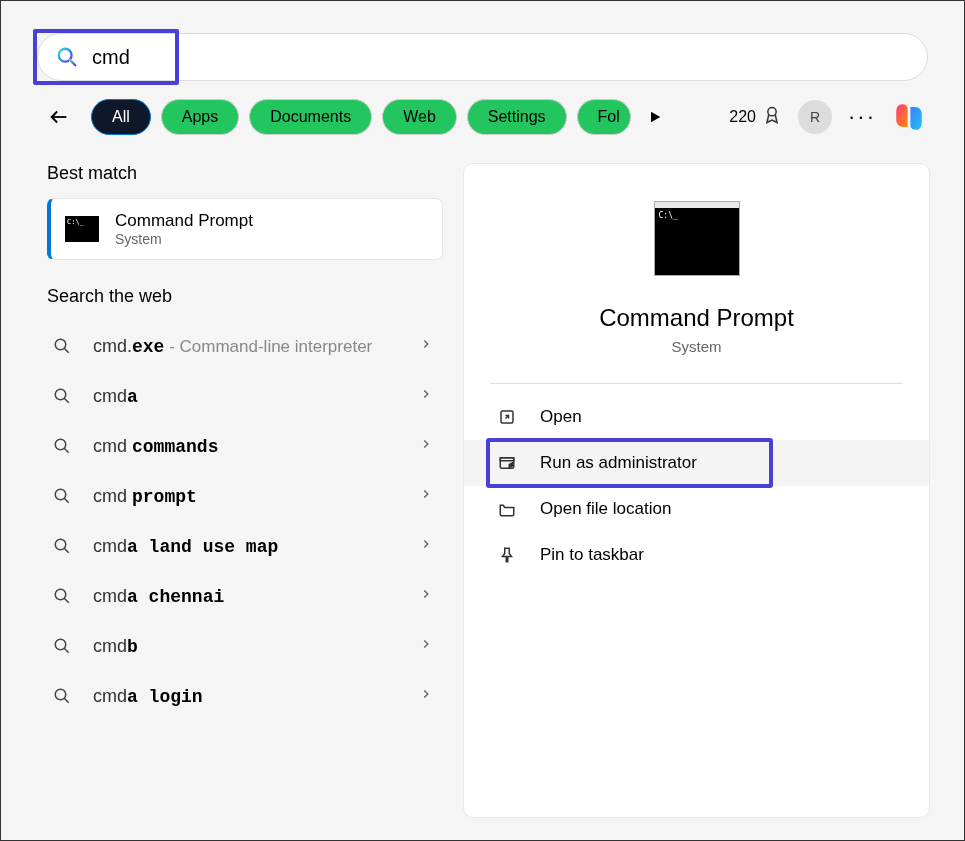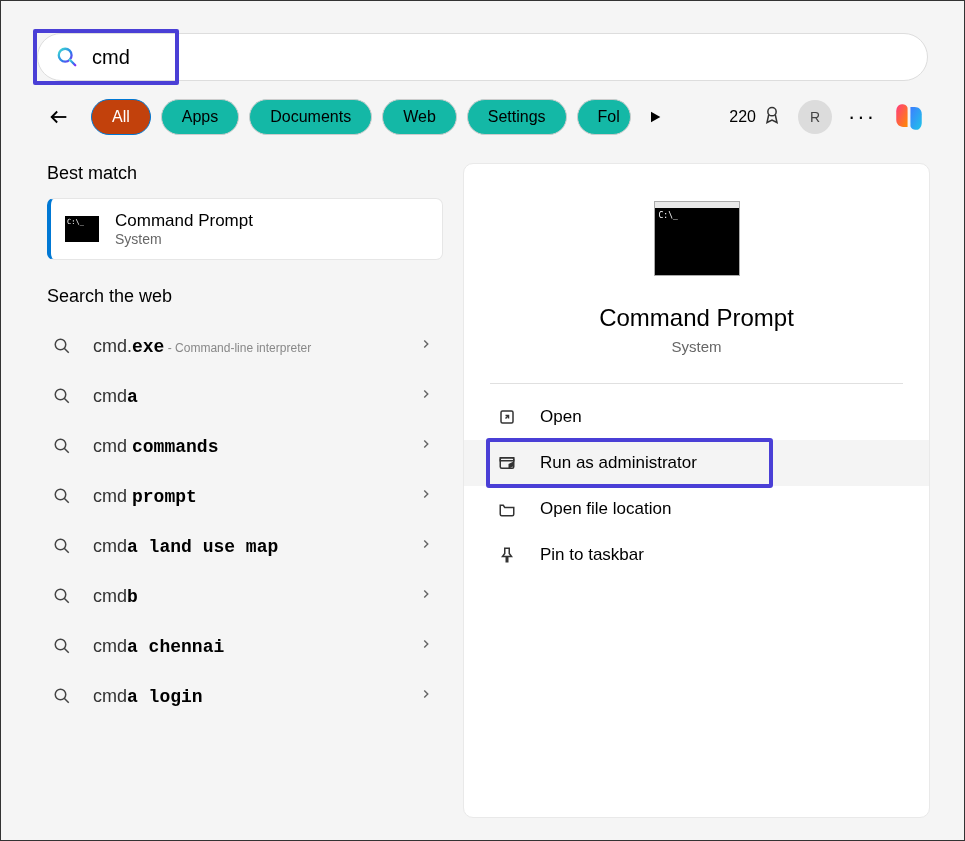--- a/index.html
+++ b/index.html
@@ -64,26 +64,26 @@
       color: #000;
       margin-right: 8px;
     }
     .filter-chip {
       display: inline-flex;
       align-items: center;
       padding: 8px 20px;
       border: 1px solid #ccc;
       border-radius: 20px;
       font-size: 16px;
-      background: #14b8a6;
+      background: #22c55e;
       color: #000;
       cursor: pointer;
     }
     .filter-chip.active {
-      background: #c2410c;
+      background: #0f172a;
       border-color: #0078d4;
       color: #fff;
     }
     .filter-chip.truncated {
       padding-right: 10px;
       max-width: 56px;
       overflow: hidden;
       white-space: nowrap;
     }
     .play-icon {
@@ -199,21 +199,21 @@
       color: #444;
     }
     .web-item-text {
       flex: 1;
       font-size: 18px;
       color: #333;
     }
     .web-item-text b { font-weight: 600; color: #000; font-family: Liberation Mono, monospace; }
     .web-item-desc {
       color: #888;
-      font-size: 12px;
+      font-size: 17px;
     }
     .chevron-right {
       width: 18px;
       height: 18px;
       color: #666;
     }
     .right-panel {
       flex: 1;
       background: #fff;
       border: 1px solid #e9e9e9;
@@ -453,33 +453,33 @@
               <polyline points="9 6 15 12 9 18"></polyline>
             </svg></span>
         </div>
         <div class="web-item">
           <span class="item-search-icon">
             <svg width="18" height="18" viewBox="0 0 24 24" fill="none" stroke="currentColor" stroke-width="2">
               <circle cx="10" cy="10" r="7"></circle>
               <line x1="15" y1="15" x2="21" y2="21"></line>
             </svg>
           </span>
+          <span class="web-item-text">cmd<b>a chennai</b></span>
+          <span class="chevron-right"><svg width="14" height="14" viewBox="0 0 24 24" fill="none" stroke="currentColor" stroke-width="2.5">
+              <polyline points="9 6 15 12 9 18"></polyline>
+            </svg></span>
+        </div>
+        <div class="web-item">
+          <span class="item-search-icon">
+            <svg width="18" height="18" viewBox="0 0 24 24" fill="none" stroke="currentColor" stroke-width="2">
+              <circle cx="10" cy="10" r="7"></circle>
+              <line x1="15" y1="15" x2="21" y2="21"></line>
+            </svg>
+          </span>
           <span class="web-item-text">cmd<b>b</b></span>
-          <span class="chevron-right"><svg width="14" height="14" viewBox="0 0 24 24" fill="none" stroke="currentColor" stroke-width="2.5">
-              <polyline points="9 6 15 12 9 18"></polyline>
-            </svg></span>
-        </div>
-        <div class="web-item">
-          <span class="item-search-icon">
-            <svg width="18" height="18" viewBox="0 0 24 24" fill="none" stroke="currentColor" stroke-width="2">
-              <circle cx="10" cy="10" r="7"></circle>
-              <line x1="15" y1="15" x2="21" y2="21"></line>
-            </svg>
-          </span>
-          <span class="web-item-text">cmd<b>a chennai</b></span>
           <span class="chevron-right"><svg width="14" height="14" viewBox="0 0 24 24" fill="none" stroke="currentColor" stroke-width="2.5">
               <polyline points="9 6 15 12 9 18"></polyline>
             </svg></span>
         </div>
         <div class="web-item">
           <span class="item-search-icon">
             <svg width="18" height="18" viewBox="0 0 24 24" fill="none" stroke="currentColor" stroke-width="2">
               <circle cx="10" cy="10" r="7"></circle>
               <line x1="15" y1="15" x2="21" y2="21"></line>
             </svg>

